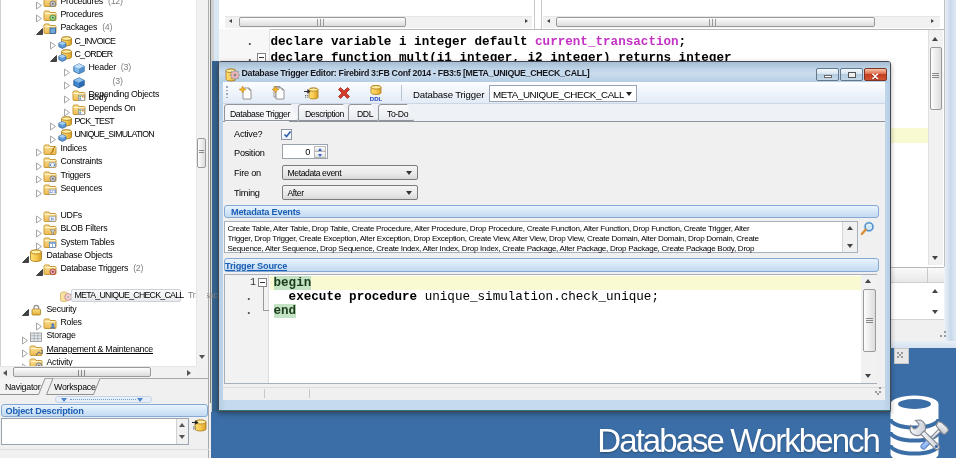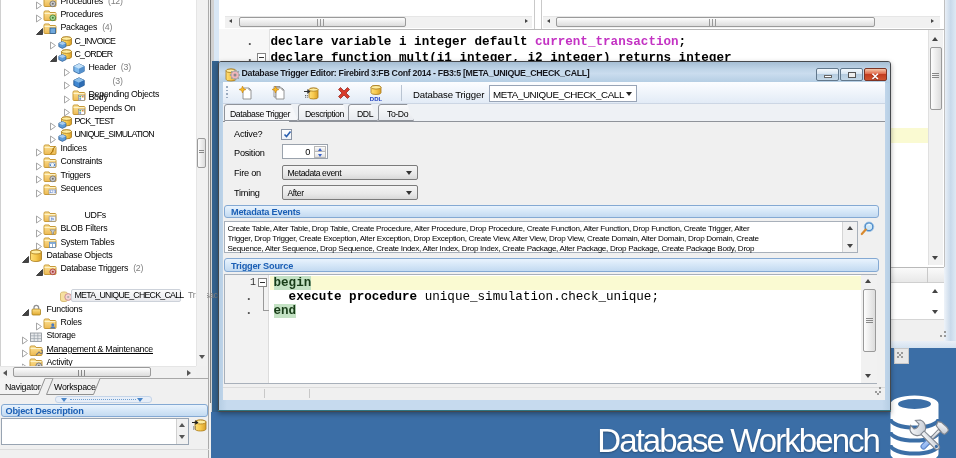--- a/index.html
+++ b/index.html
@@ -332,21 +332,21 @@
                   <linearGradient id="fg" x1="0" y1="0" x2="0" y2="1">
                     <stop offset="0" stop-color="#fde49a"></stop>
                     <stop offset="1" stop-color="#edb951"></stop>
                   </linearGradient>
                 </defs>
                 <path d="M1 3.5 L1 10.5 Q1 11.5 2 11.5 L12 11.5 Q13 11.5 13 10.5 L13 4.5 Q13 3.5 12 3.5 L7 3.5 L6 2 L2 2 Q1 2 1 3.5 Z" fill="url(#fg)" stroke="#c79a3a" stroke-width="1"></path>
                 <path d="M1.5 5 L12.5 5 L12.5 4.2 Q12.5 3.9 12.2 3.9 L1.5 3.9 Z" fill="#fdf2c8"></path>
                 <rect x="6.2" y="6.3" width="6.5" height="5" rx="0.5" fill="#eef4fb" stroke="#888" stroke-width="0.6"></rect>
                 <text x="9.5" y="10.4" font-size="4.6" font-style="italic" fill="#2255bb" text-anchor="middle" font-family="Liberation Serif">fx</text>
               </svg></div>
-            <span class="abs ui" style="left:44.5px;top:1.7px;margin-left:24px;">UDFs</span>
+            <span class="abs ui" style="left:44.5px;top:1.7px;">UDFs</span>
           </div>
           <div class="abs" style="left:0;top:221.5px;width:196px;height:13.39px;">
             <div class="abs" style="left:18.5px;top:2.2px;"><svg width="8" height="9" viewBox="0 0 8 9" style="">
                 <path d="M1.5 1 L6.5 4.5 L1.5 8 Z" fill="#fff" stroke="#a6a6a6" stroke-width="1"></path>
               </svg></div>
             <div class="abs" style="left:27px;top:0.5px;"><svg width="14" height="13" viewBox="0 0 14 13">
                 <defs>
                   <linearGradient id="fg" x1="0" y1="0" x2="0" y2="1">
                     <stop offset="0" stop-color="#fde49a"></stop>
                     <stop offset="1" stop-color="#edb951"></stop>
@@ -430,21 +430,21 @@
             <div class="abs" style="left:13px;top:0.5px;"><svg width="14" height="13" viewBox="0 0 14 13" style="">
                 <rect x="3" y="6" width="8.5" height="6" rx="1" fill="url(#lg)" stroke="#a8801a" stroke-width="0.8"></rect>
                 <path d="M5 6 V4.6 a2.3 2.3 0 0 1 4.6 0 V6" fill="none" stroke="#909090" stroke-width="1.3"></path>
                 <defs>
                   <linearGradient id="lg" x1="0" y1="0" x2="0" y2="1">
                     <stop offset="0" stop-color="#ffe28a"></stop>
                     <stop offset="1" stop-color="#e0a830"></stop>
                   </linearGradient>
                 </defs>
               </svg></div>
-            <span class="abs ui" style="left:30.5px;top:1.7px;">Functions</span>
+            <span class="abs ui" style="left:30.5px;top:1.7px;">Security</span>
           </div>
           <div class="abs" style="left:0;top:315.3px;width:196px;height:13.39px;">
             <div class="abs" style="left:18.5px;top:2.2px;"><svg width="8" height="9" viewBox="0 0 8 9" style="">
                 <path d="M1.5 1 L6.5 4.5 L1.5 8 Z" fill="#fff" stroke="#a6a6a6" stroke-width="1"></path>
               </svg></div>
             <div class="abs" style="left:27px;top:0.5px;"><svg width="14" height="13" viewBox="0 0 14 13">
                 <defs>
                   <linearGradient id="fg" x1="0" y1="0" x2="0" y2="1">
                     <stop offset="0" stop-color="#fde49a"></stop>
                     <stop offset="1" stop-color="#edb951"></stop>
@@ -636,12 +636,12 @@
 <div class="abs" style="right:0;top:0;width:15px;height:30px;background:#f1f1f1;border-left:1px solid #d5d5d5;">
 <div class="arr" style="left:4px;top:4px;border-left:3.5px solid transparent;border-right:3.5px solid transparent;border-bottom:4px solid #444;"></div>
 <div class="arr" style="left:4px;bottom:4px;border-left:3.5px solid transparent;border-right:3.5px solid transparent;border-top:4px solid #444;"></div>
 </div>
         </div><div class="abs" style="left:860px;top:221px;"><svg width="15" height="15" viewBox="0 0 15 15" style="">
             <circle cx="9" cy="5.8" r="4" fill="#cfe8f8" stroke="#4a88c8" stroke-width="1.6"></circle>
             <circle cx="9" cy="5.8" r="4.8" fill="none" stroke="#9ec4e4" stroke-width="0.8"></circle>
             <path d="M5.8 8.6 L1.8 13" stroke="#d88a30" stroke-width="2.2" stroke-linecap="round"></path>
             <path d="M7.6 4.4 a2.2 2.2 0 0 1 2.6 -0.6" stroke="#fff" stroke-width="1" fill="none"></path>
           </svg></div><div class="abs hdr" style="left:224px;top:258px;width:655px;height:13.5px;">
-          <span style="left:6px;">Trigger Source</span>
+          <span style="left:0;text-decoration:underline;">Trigger Source</span>
         </div><div class="abs" style="left:224px;top:274px;width:653px;height:110px;background:#fff;border:1px solid #a8b0ba;"></div><div class="abs" style="left:225px;top:275px;width:44px;height:108px;background:#f2f2f2;border-right:1px solid #dcdcdc;"></div><div class="abs" style="left:270px;top:275.5px;width:591px;height:14px;background:#fafad2;"></div><div class="abs" style="left:250px;top:276.5px;font-size:10px;color:#333;font-family:'Liberation Mono',monospace;">1</div><div class="abs mono" style="left:245px;top:290px;color:#555;">.</div><div class="abs mono" style="left:245px;top:304px;color:#555;">.</div><div class="abs" style="left:258px;top:277.5px;width:9px;height:9px;border:1px solid #848484;background:#fff;"></div><div class="abs" style="left:260px;top:281.5px;width:5px;height:1px;background:#333;"></div><div class="abs" style="left:262.5px;top:287px;width:1px;height:24px;background:#999;"></div><div class="abs" style="left:262.5px;top:310px;width:6px;height:1px;background:#999;"></div><div class="abs mono" style="left:273.5px;top:276px;"><span style="background:#c4e2c4;color:#173c17;">begin</span></div><div class="abs mono" style="left:273.5px;top:290px;">  execute procedure <span style="font-weight:normal;">unique_simulation.check_unique;</span></div><div class="abs mono" style="left:273.5px;top:304px;"><span style="background:#c4e2c4;color:#173c17;">end</span></div><div class="abs sb-track" style="left:861px;top:275px;width:15.5px;height:108px;"></div><div class="arr" style="left:865px;top:279px;border-left:3.5px solid transparent;border-right:3.5px solid transparent;border-bottom:4px solid #444;"></div><div class="abs sb-thumb" style="left:862.5px;top:289px;width:13px;height:63px;"></div><div class="abs" style="left:865.5px;top:318px;width:7px;height:1px;background:#888;box-shadow:0 2px 0 #888,0 4px 0 #888;"></div><div class="arr" style="left:865px;top:374px;border-left:3.5px solid transparent;border-right:3.5px solid transparent;border-top:4px solid #444;"></div><div class="abs" style="left:223px;top:387px;width:662px;height:13px;background:#f0f0f0;border-top:1px solid #dcdcdc;"></div><div class="abs" style="left:264px;top:389px;width:1px;height:9px;background:#c8c8c8;"></div><div class="abs" style="left:309px;top:389px;width:1px;height:9px;background:#c8c8c8;"></div><div class="abs" style="left:875px;top:391px;width:2px;height:2px;background:#9a9a9a;box-shadow:4px 0 0 #9a9a9a,4px -4px 0 #9a9a9a,2px 2px 0 #9a9a9a;"></div><div class="abs" style="left:218px;top:409.5px;width:673px;height:1.5px;background:#2f7580;"></div></path></path></path></body></html>

